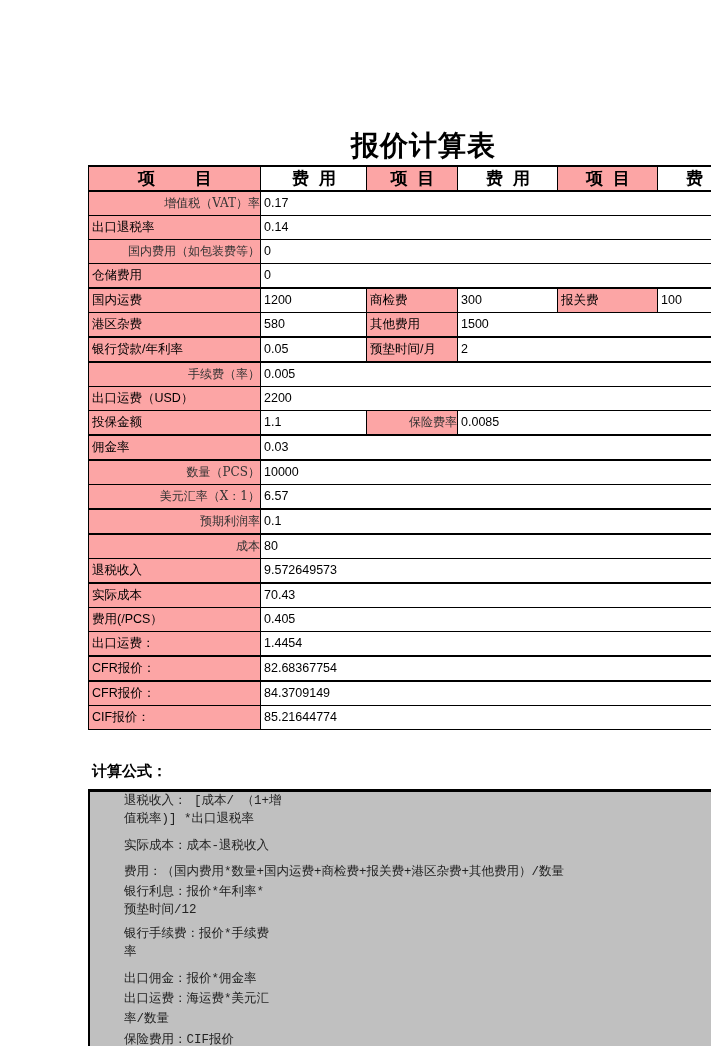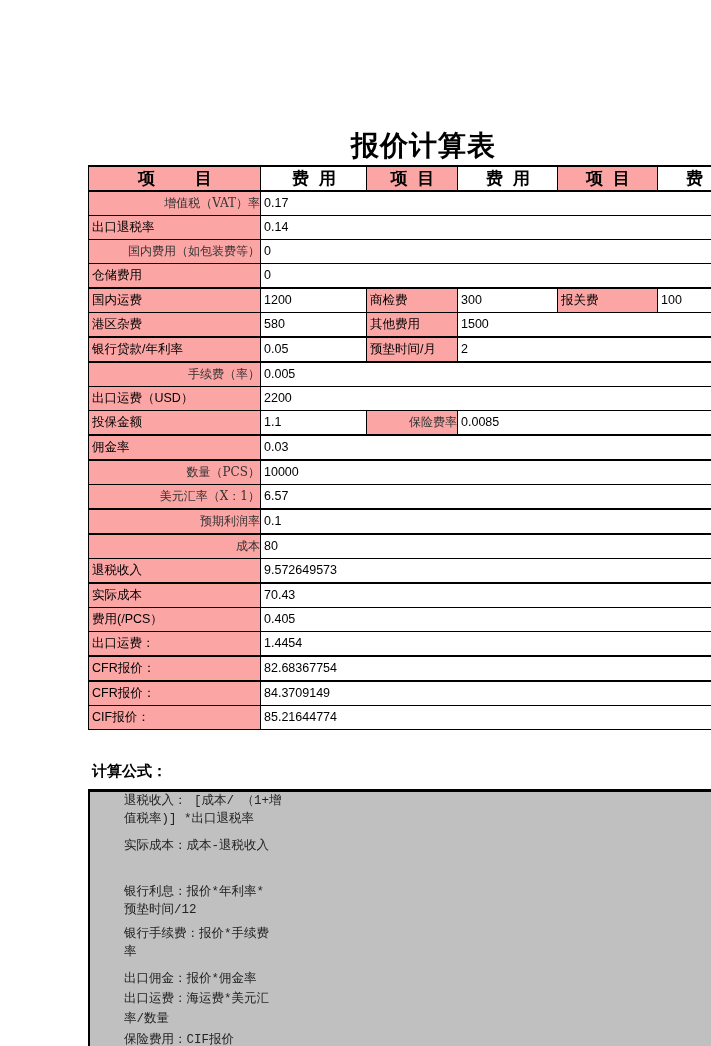--- a/index.html
+++ b/index.html
@@ -154,20 +154,21 @@
   </tr>
 </tbody>
   </table>
 
 <div class="formula-title">计算公式：</div>
 
 <div class="formula-box">
   <div class="formula-line" style="top:0px">退税收入： [成本/ （1+增</div>
   <div class="formula-line" style="top:18px">值税率)] *出口退税率</div>
   <div class="formula-line" style="top:45px">实际成本：成本-退税收入</div>
+  <div class="formula-line" style="top:71px">费用：（国内费用*数量+国内运费+商检费+报关费+港区杂费+其他费用）/数量</div>
   <div class="formula-line" style="top:91px">银行利息：报价*年利率*</div>
   <div class="formula-line" style="top:109px">预垫时间/12</div>
   <div class="formula-line" style="top:133px">银行手续费：报价*手续费</div>
   <div class="formula-line" style="top:151px">率</div>
   <div class="formula-line" style="top:178px">出口佣金：报价*佣金率</div>
   <div class="formula-line" style="top:198px">出口运费：海运费*美元汇</div>
   <div class="formula-line" style="top:218px">率/数量</div>
   <div class="formula-line" style="top:239px">保险费用：CIF报价</div>
 </div>
 

